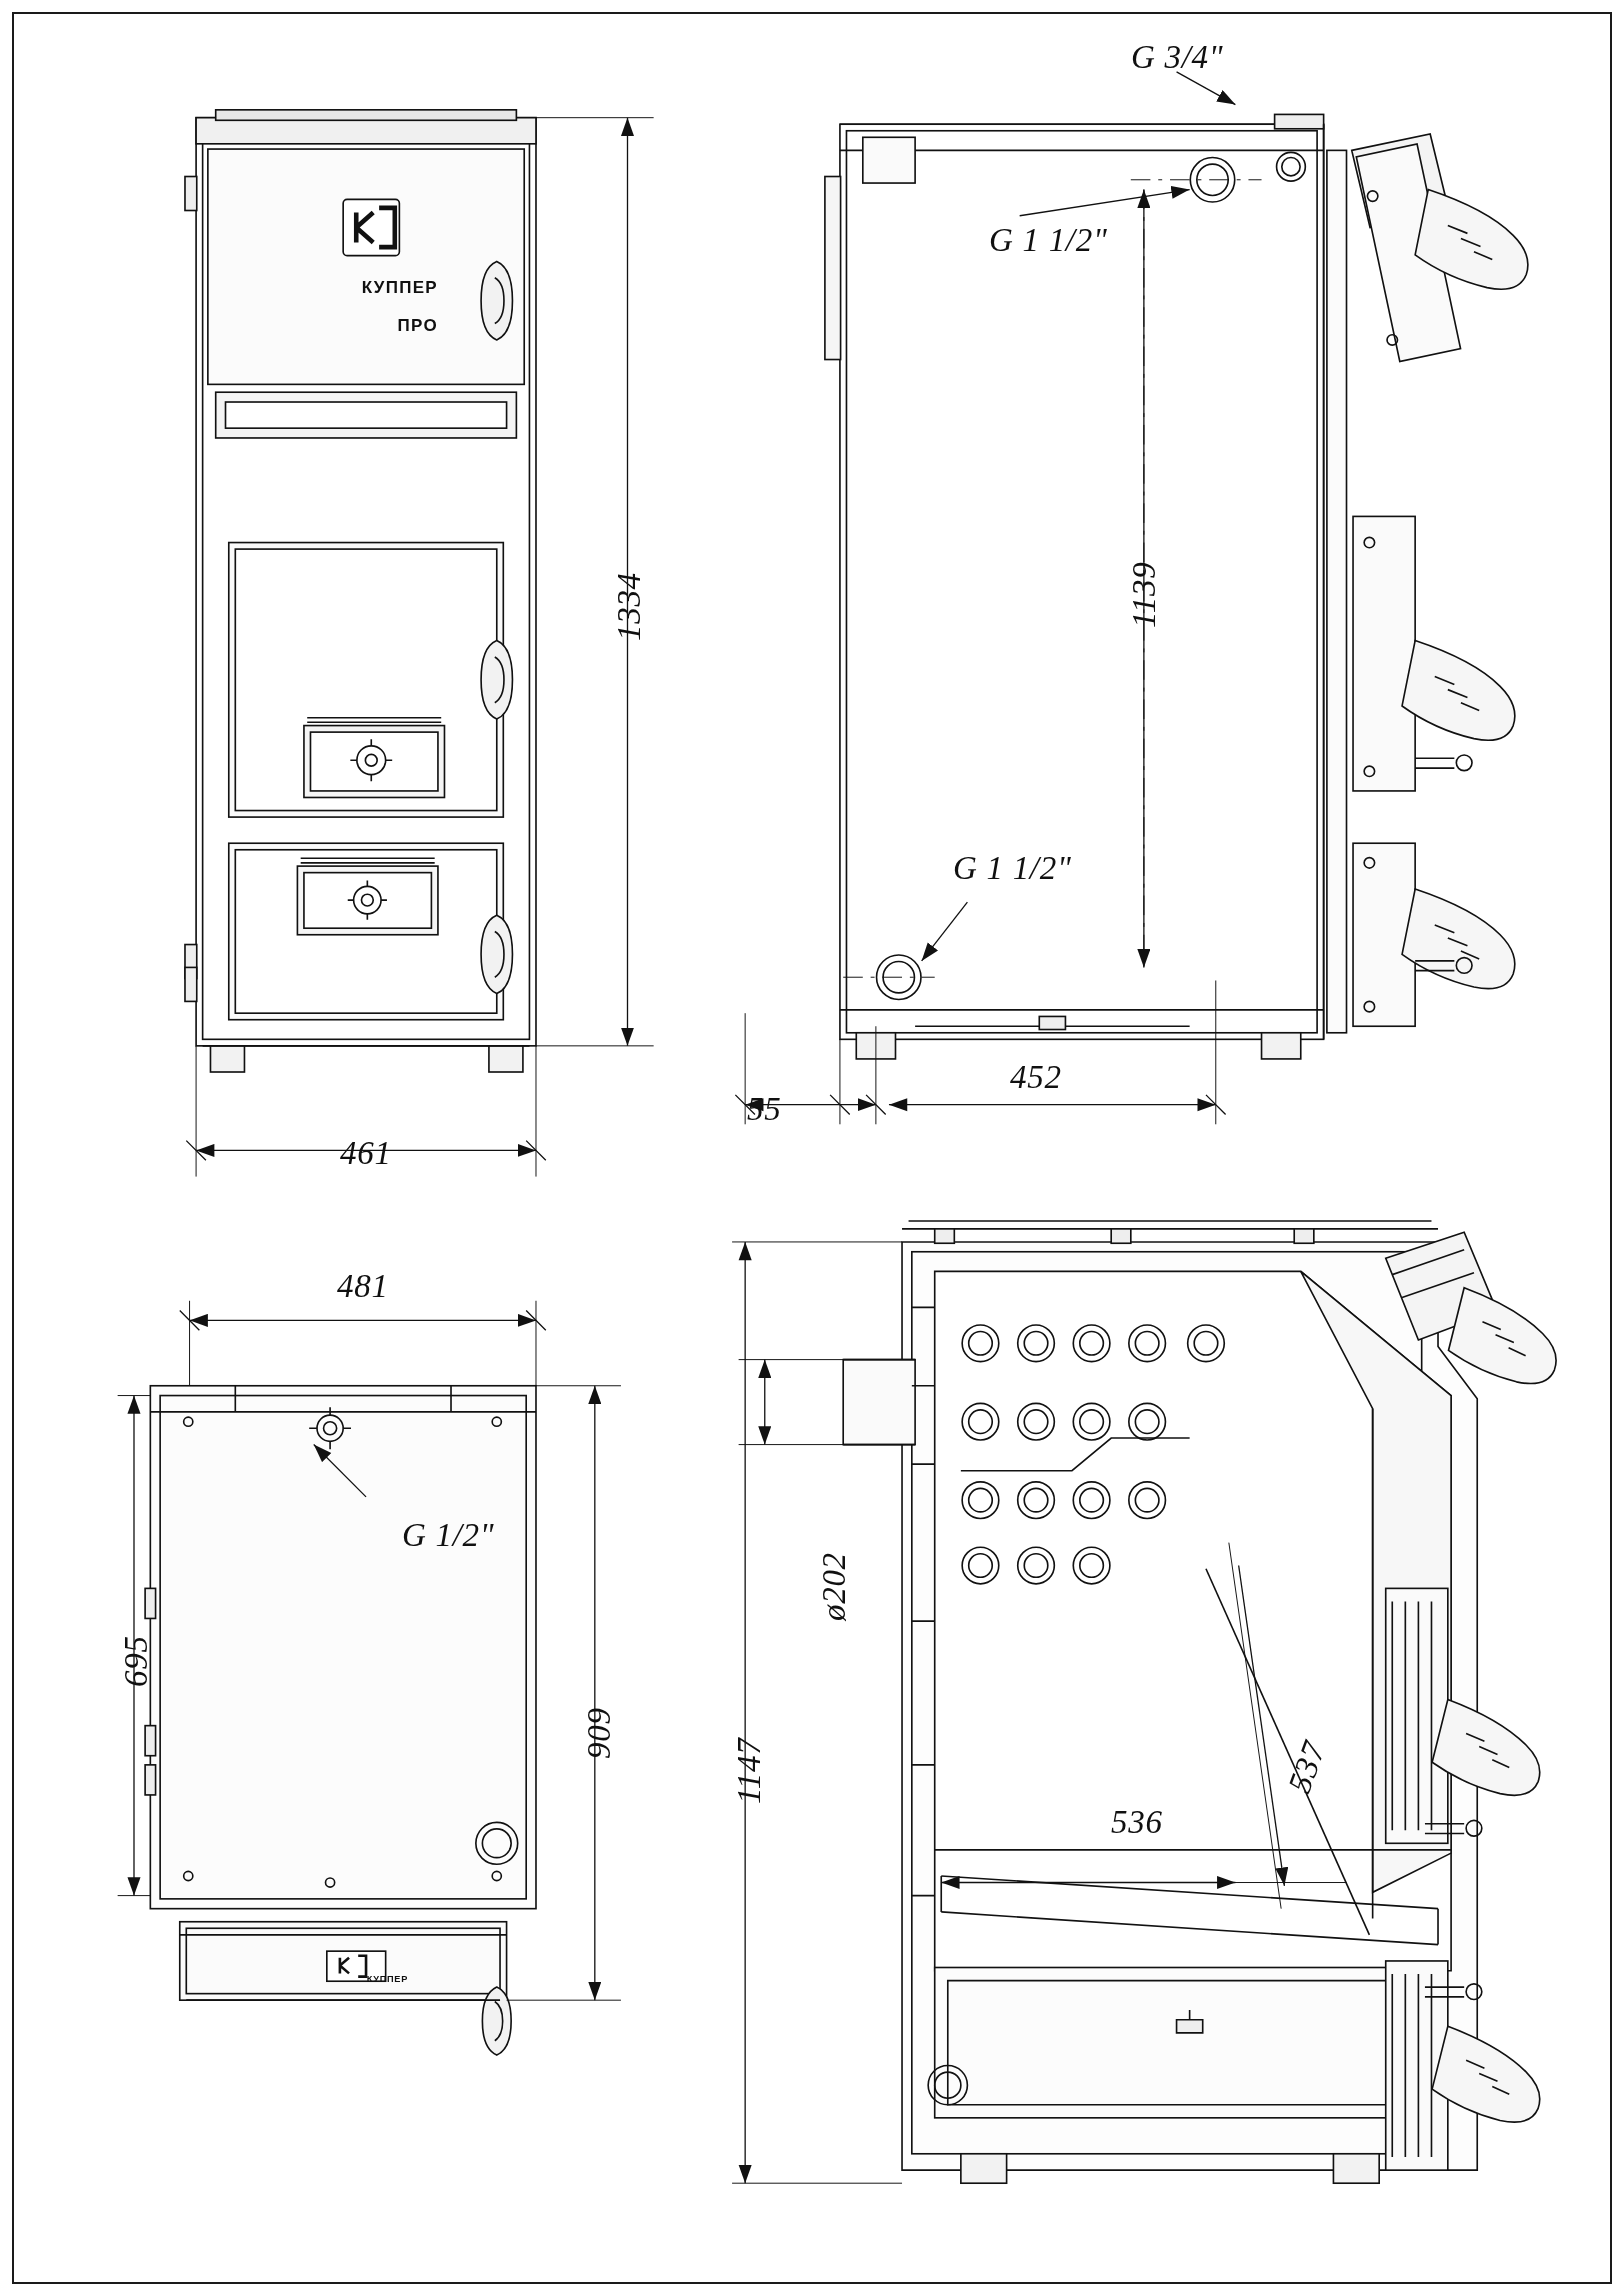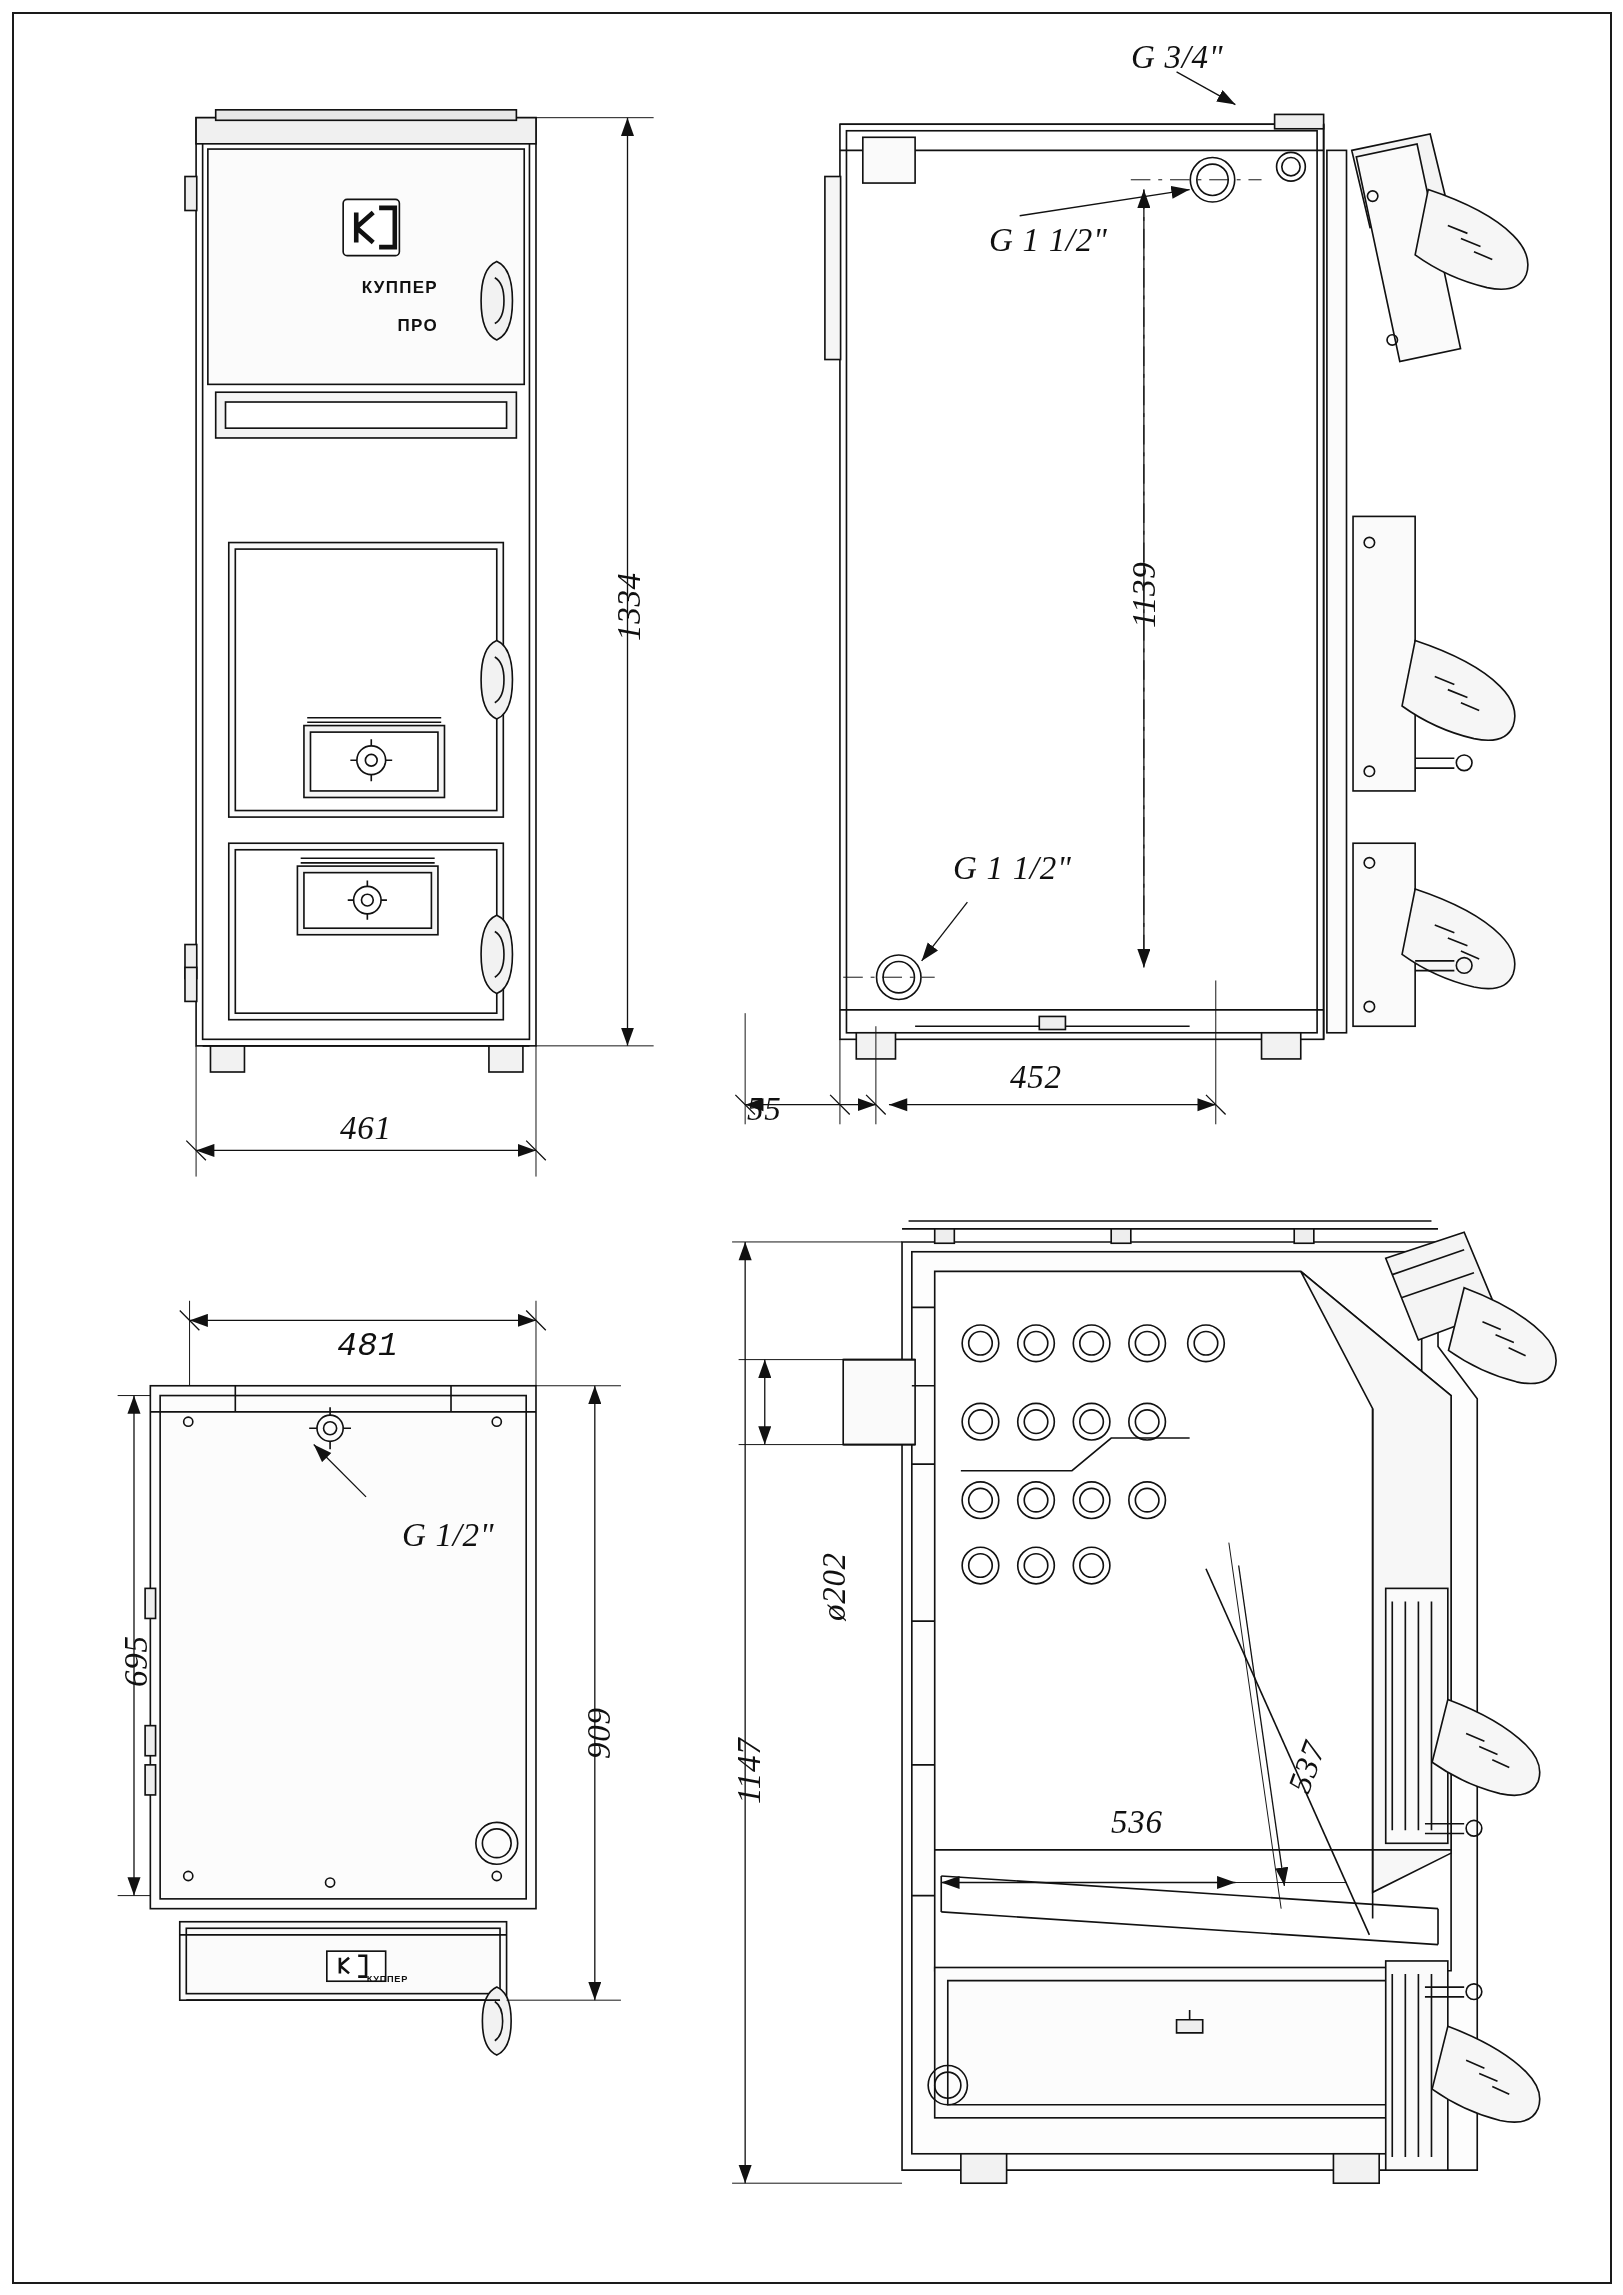--- a/index.html
+++ b/index.html
@@ -373,31 +373,31 @@
       <path d="M1880 2360 l80 560" stroke-width="1.5"></path>
       <path d="M1895 2395 l70 490" marker-end="url(#arrow)"></path>
     </g>
   </svg>
 
   <div class="logo-text" style="left:307px; top:278px; width:131px;">КУППЕР</div>
   <div class="logo-text" style="left:307px; top:308px; width:131px;margin-top:8px;">ПРО</div>
   <div class="logo-text small" style="left:330px; top:1974px; width:78px;">КУППЕР</div>
 
   <div class="dimtext rot90" style="left:611px; top:641px;">1334</div>
-  <div class="dimtext" style="left:340px; top:1110px;">461</div>
+  <div class="dimtext" style="left:340px; top:1135px;">461</div>
 
   <div class="dimtext rot90" style="left:1126px; top:628px;">1139</div>
   <div class="dimtext" style="left:747px; top:1091px;text-align:right;">55</div>
   <div class="dimtext" style="left:1010px; top:1059px;text-align:center;">452</div>
 
   <div class="dimtext" style="left:1131px; top:39px;">G 3/4"</div>
   <div class="dimtext" style="left:989px; top:222px;">G 1 1/2"</div>
   <div class="dimtext" style="left:953px; top:850px;">G 1 1/2"</div>
 
-  <div class="dimtext" style="left:337px; top:1328px;font-family:Liberation Mono, monospace;">481</div>
+  <div class="dimtext" style="left:337px; top:1268px;">481</div>
   <div class="dimtext rot90" style="left:118px; top:1687px;">695</div>
   <div class="dimtext rot90" style="left:581px; top:1759px;">909</div>
   <div class="dimtext" style="left:402px; top:1517px;">G 1/2"</div>
 
   <div class="dimtext rot90" style="left:731px; top:1804px;">1147</div>
   <div class="dimtext rot90" style="left:816px; top:1621px;">ø202</div>
   <div class="dimtext" style="left:1111px; top:1804px;">536</div>
   <div class="dimtext rot90" style="left:1281px; top:1785px; transform: rotate(-70deg); transform-origin:left top;">537</div>
 </div>
 

